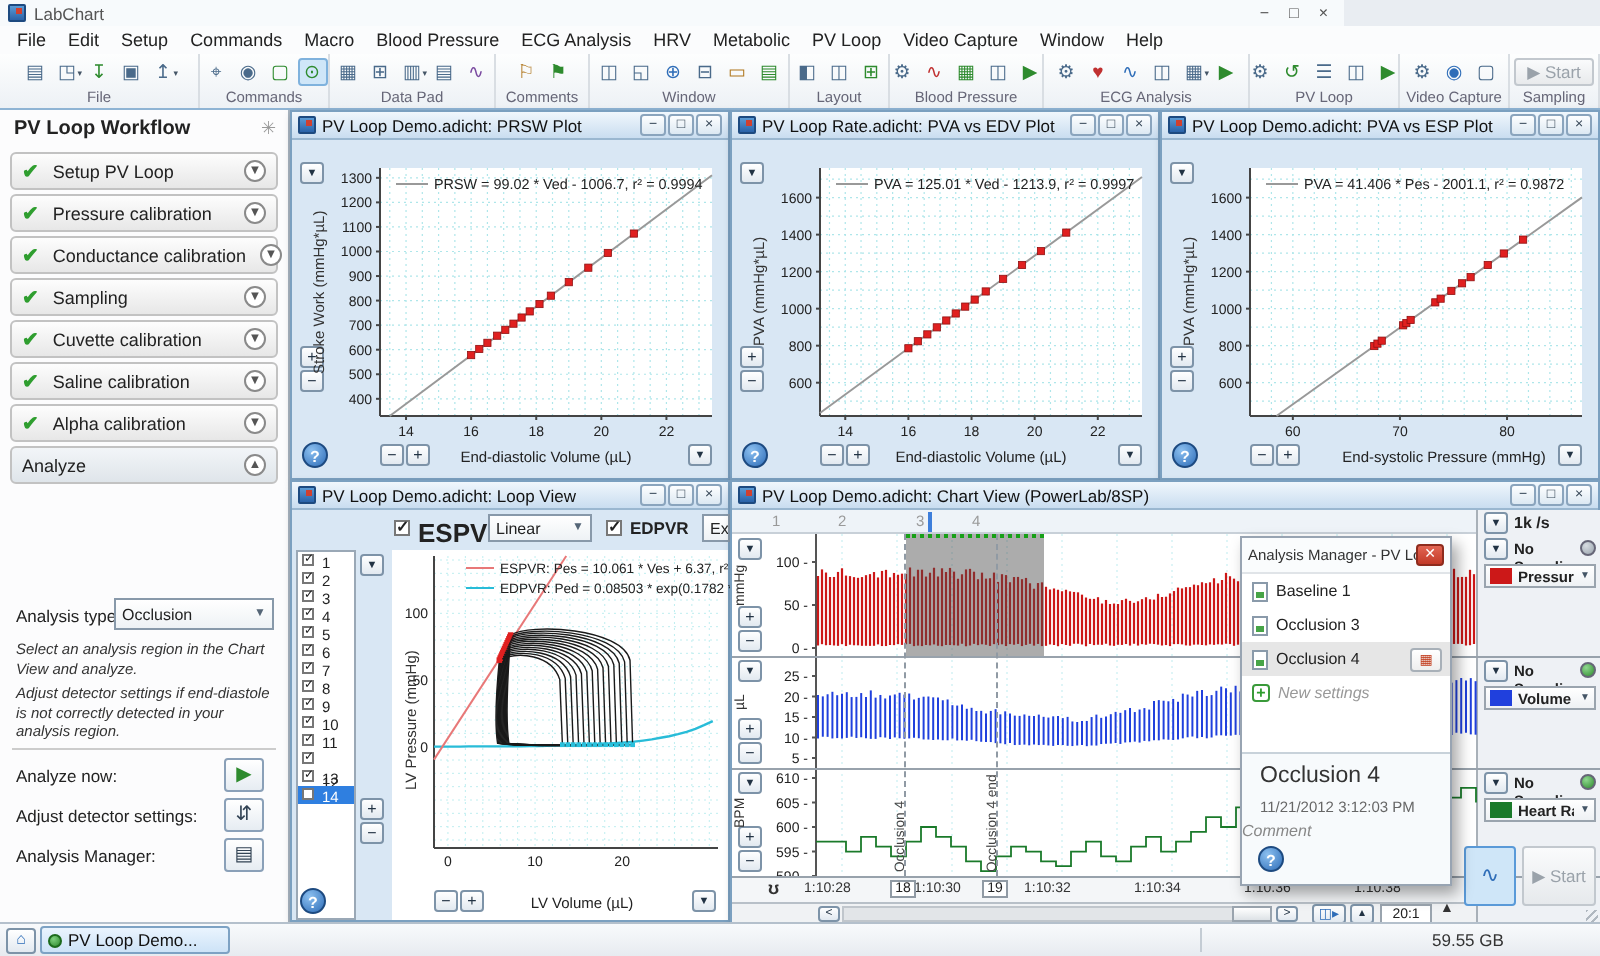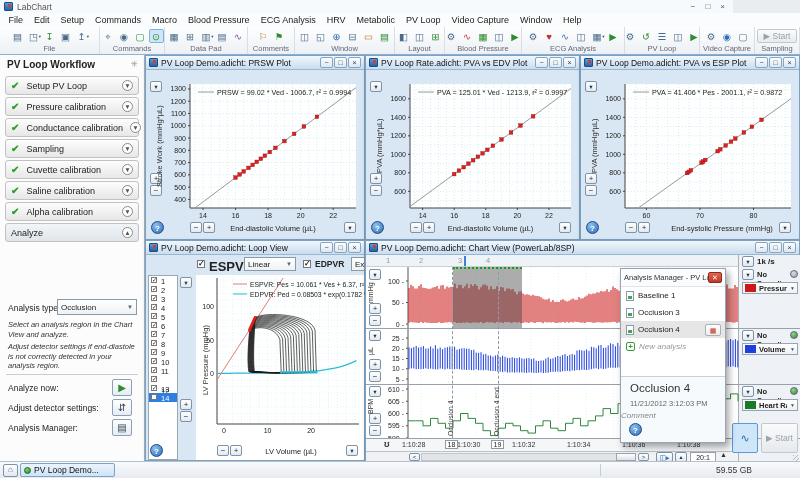--- a/index.html
+++ b/index.html
@@ -1,18 +1,18 @@
 <!DOCTYPE html>
 <html><head>
 <meta charset="utf-8">
 <style>
 *{margin:0;padding:0;box-sizing:border-box;font-family:"Liberation Sans",sans-serif}
 html,body{width:800px;height:478px}
 body{position:relative;background:#e9edf2;overflow:hidden;font-size:9px;color:#222}
-#titlebar{position:absolute;left:0;top:0;width:733px;height:13px;background:#f7fafc;display:flex;align-items:center;padding:0 4px;gap:4px}
+#titlebar{position:absolute;left:0;top:0;width:672px;height:13px;background:#f7fafc;display:flex;align-items:center;padding:0 4px;gap:4px}
 .appicon{width:9px;height:9px;background:linear-gradient(#5b9bd5,#2a62a8);border:1px solid #1d4a80;border-radius:1px;position:relative;flex:none}
 .appicon:after{content:"";position:absolute;right:1px;top:1px;width:3px;height:3px;background:#d04030}
 #apptitle{font-size:8.5px;color:#555}
 #winctl{margin-left:auto;display:flex;gap:10px;color:#555;font-size:8px;padding-right:4px}
 #menubar{position:absolute;left:0;top:13px;width:800px;height:14px;background:#fbfcfd;display:flex;align-items:center;padding-left:3px}
 .mitem{padding:0 5.5px;font-size:9px;color:#222}
 #toolbar{position:absolute;left:0;top:27px;width:800px;height:28px;background:linear-gradient(#fdfefe,#edf1f5);border-bottom:1px solid #8fb4d4;display:flex}
 .tgroup{height:100%;border-right:1px solid #d9dee3;display:flex;flex-direction:column;align-items:center;padding-top:2px}
 .ticons{display:flex;gap:1px;align-items:center}
 .ticon{width:15px;height:14px;border:1px solid transparent;border-radius:2px;font-size:9.5px;line-height:13px;text-align:center;color:#4a6a8a;position:relative}
@@ -1183,21 +1183,21 @@
         <span class="pmicon"></span>
         <span>Occlusion 3</span>
       </div>
       <div class="pmrow selrow">
         <span class="pmicon"></span>
         <span>Occlusion 4</span>
         <span class="pmdel">▦</span>
       </div>
       <div class="pmrow">
         <span class="pmplus">+</span>
-        <span class="pmnew">New analysis</span>
+        <span class="pmnew">New settings</span>
       </div>
     </div>
   <div id="pmdetail">
     <div style="position:absolute;left:9px;top:5px;font-size:11.5px;color:#333">Occlusion 4</div>
     <div style="position:absolute;left:9px;top:22px;font-size:7.5px;color:#666">11/21/2012 3:12:03 PM</div>
     <div style="position:absolute;left:0;top:34px;width:104px;text-align:left;font-size:8px;font-style:italic;color:#888">Comment</div>
     <div class="help" style="left:8px;top:46px">?</div>
   </div>
 </div>
 

